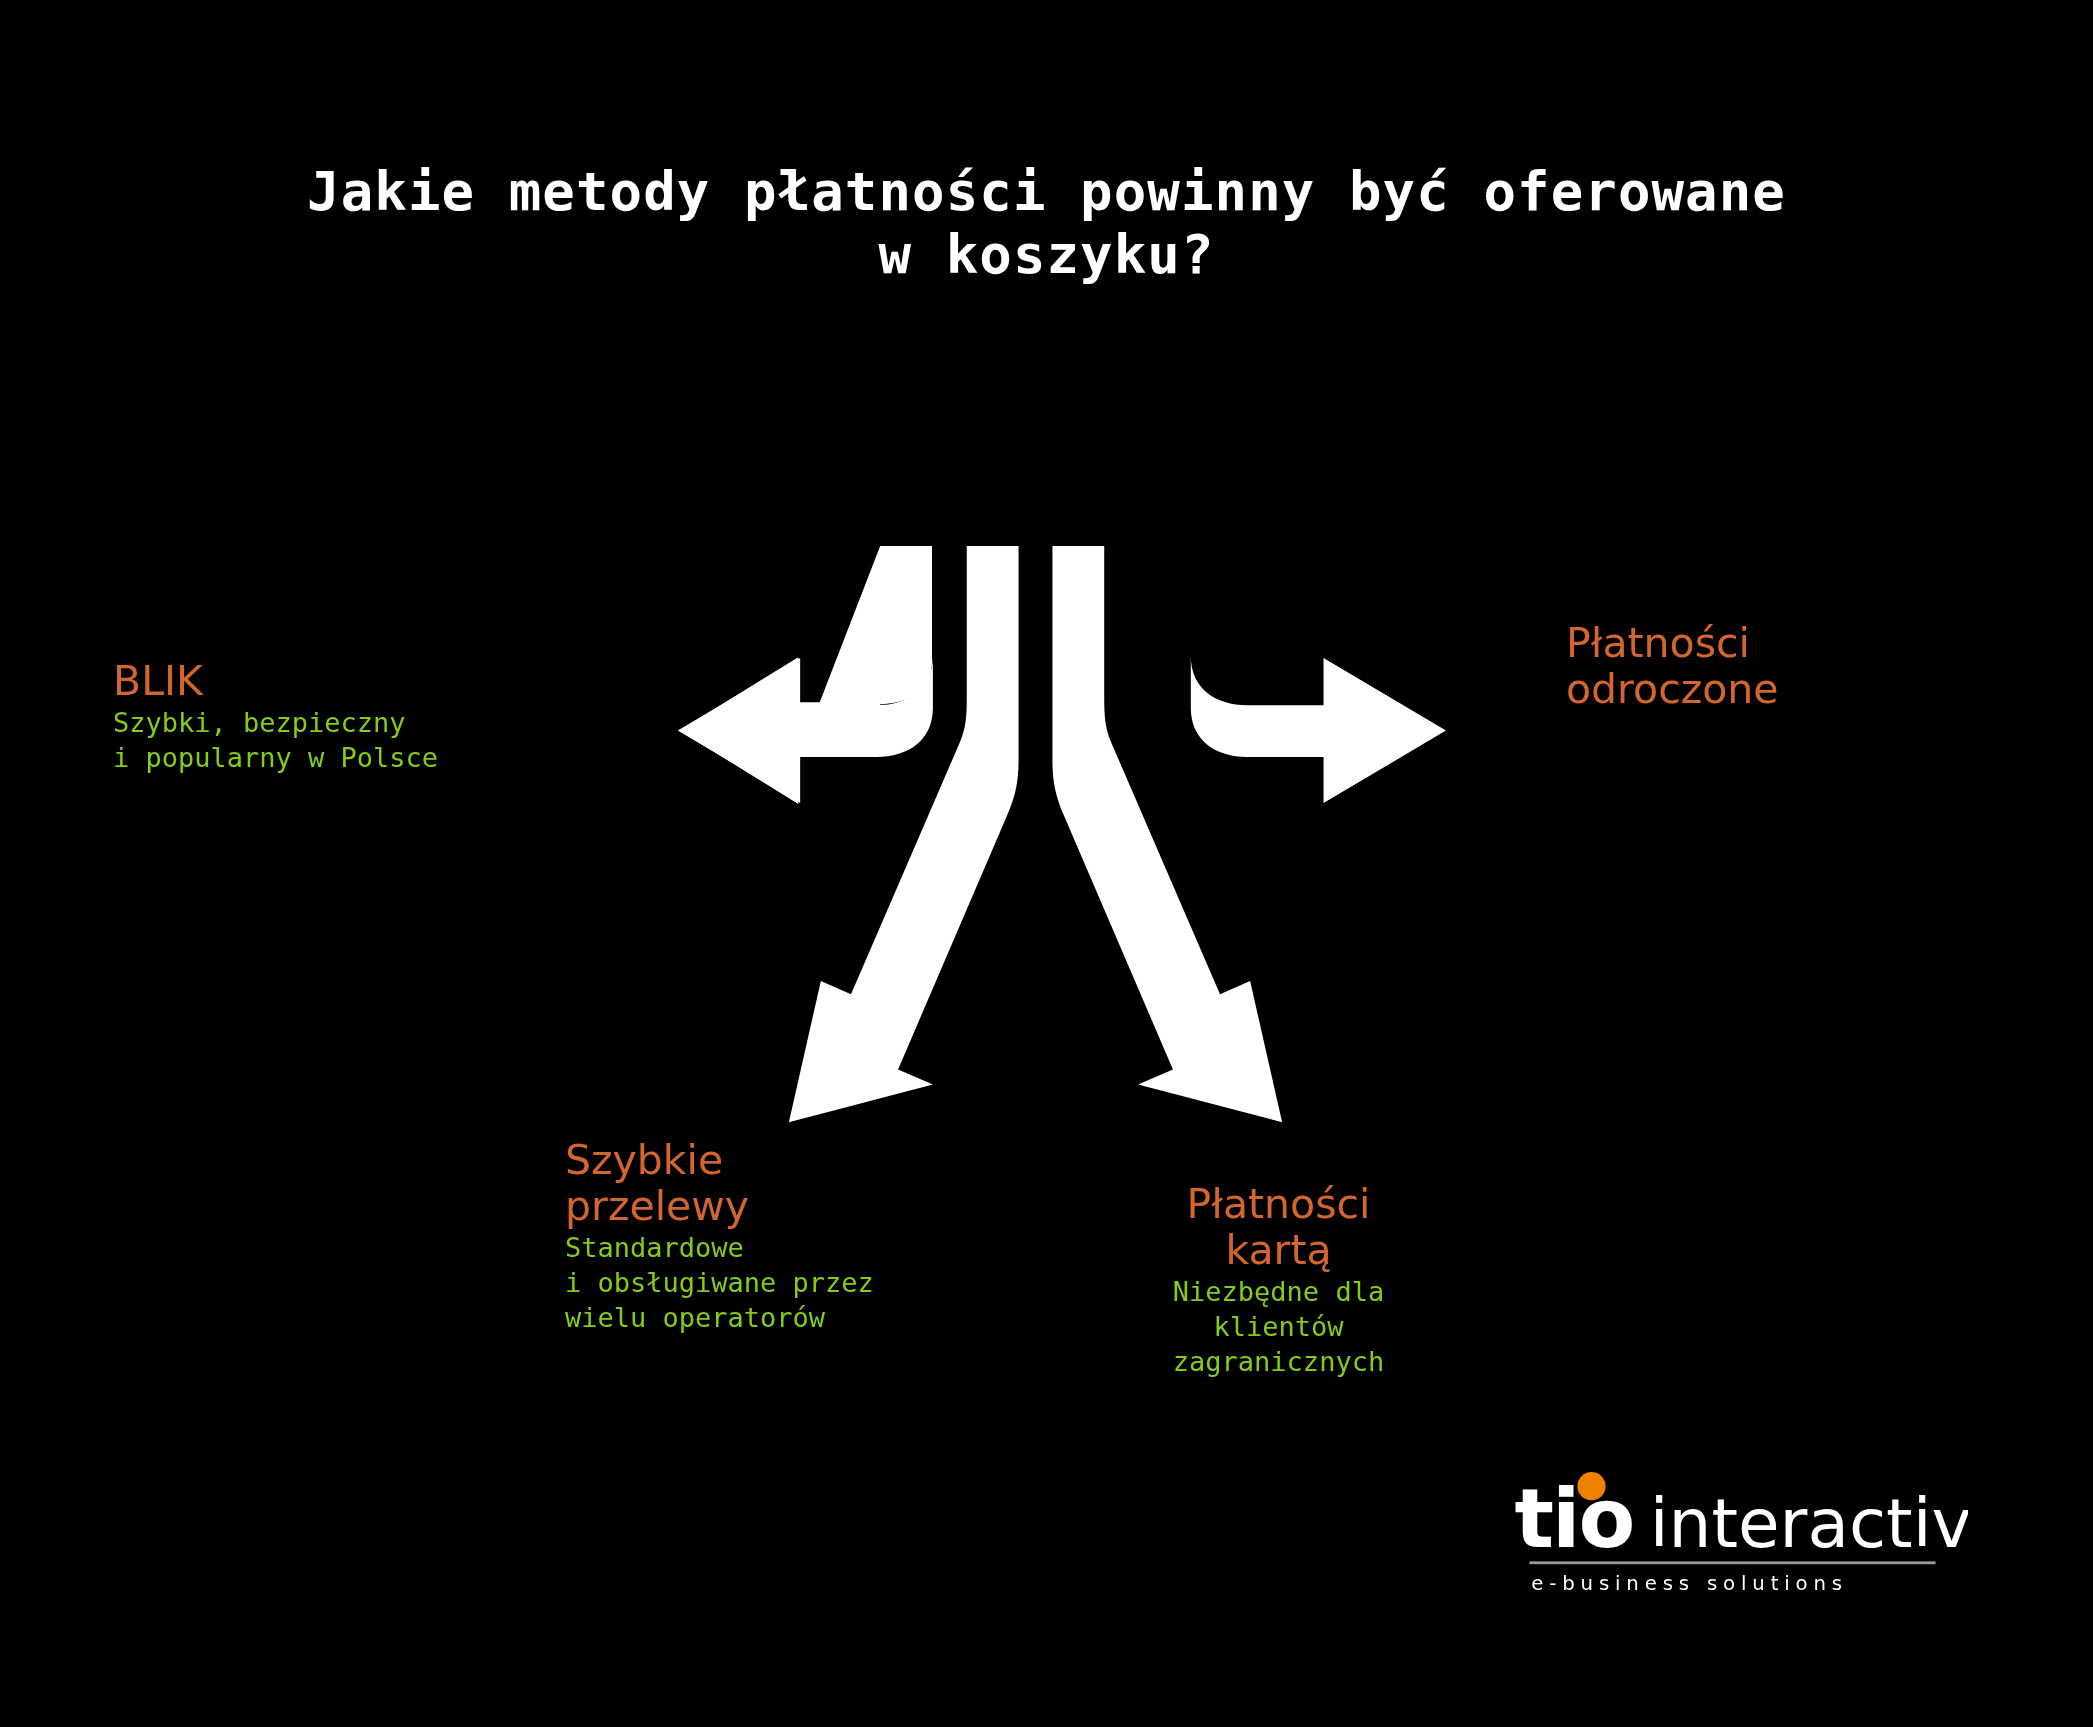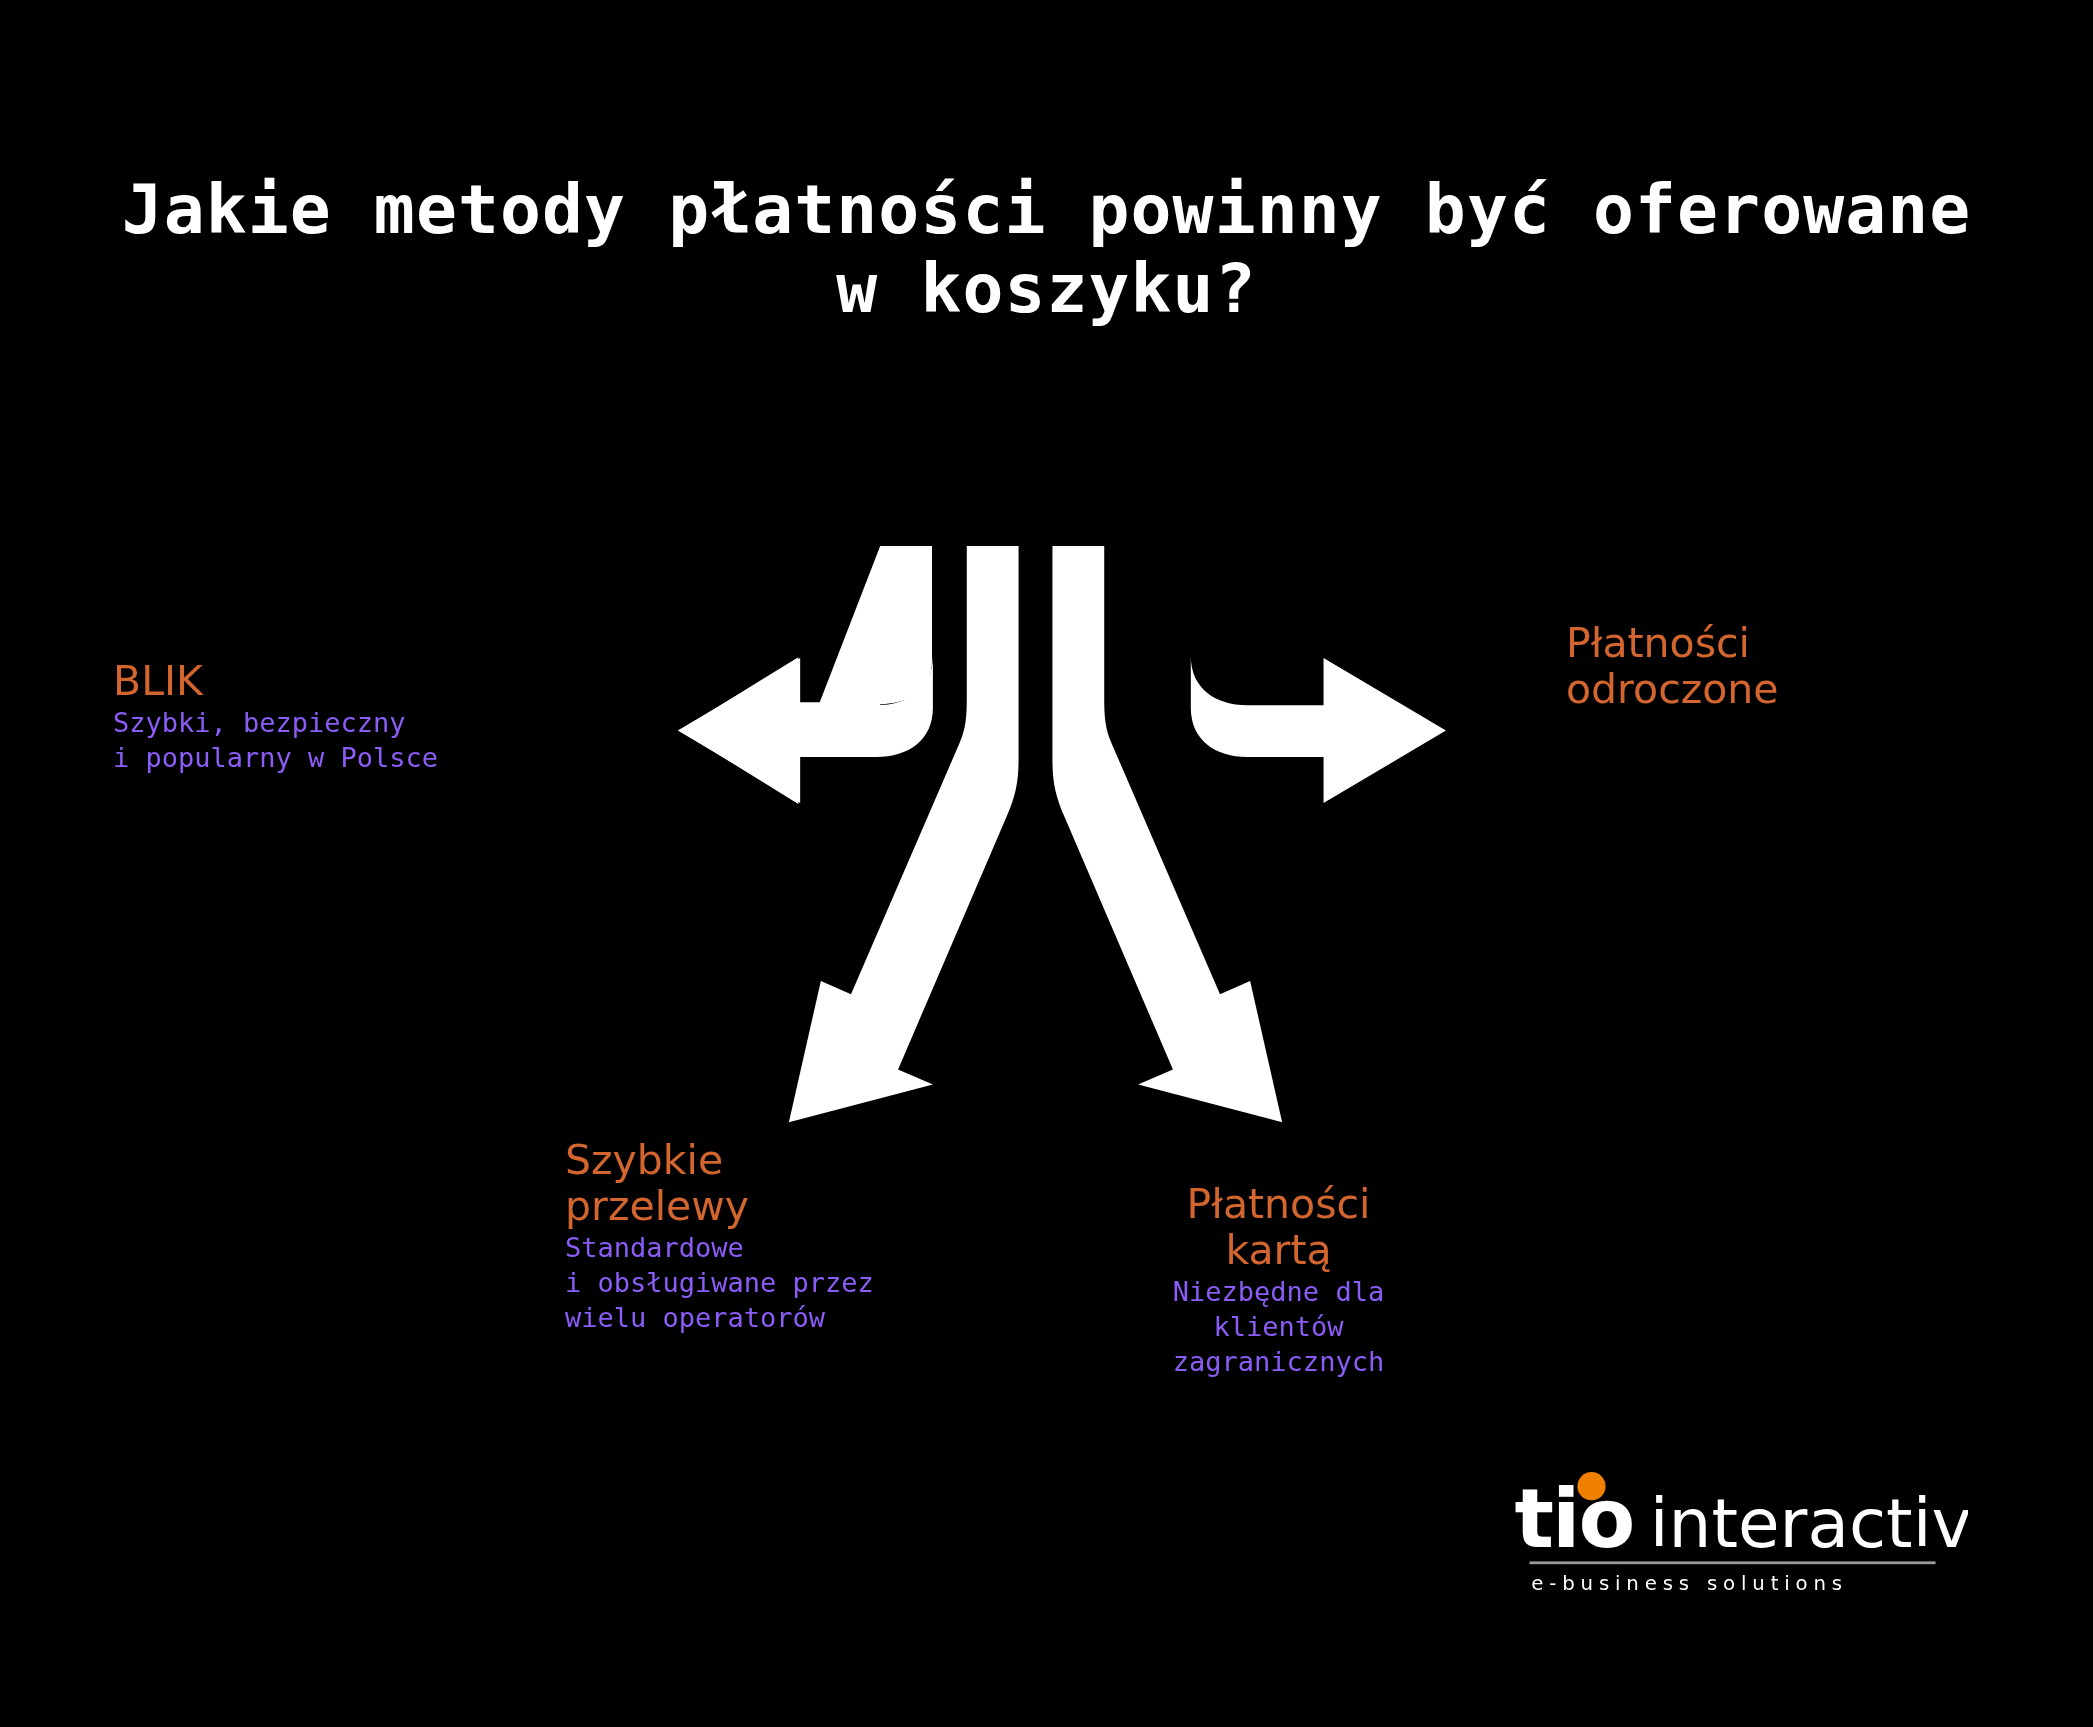--- a/index.html
+++ b/index.html
@@ -21,21 +21,21 @@
   
   .title {
     position: absolute;
     left: 0;
     top: 124px;
     width: 2093px;
     text-align: center;
     color: #ffffff;
     font-family: "DejaVu Sans Mono", "Liberation Mono", monospace;
     font-weight: bold;
-    font-size: 68px;
+    font-size: 54px;
     line-height: 1.17;
     letter-spacing: 1.1px;
     white-space: pre-line;
   }
 
   
   #arrow-svg {
     position: absolute;
     left: 546px;
     top: 546px;
@@ -49,21 +49,21 @@
   }
   .label-head {
     color: #d3652e;
     font-family: "DejaVu Sans", "Liberation Sans", sans-serif;
     font-size: 41px;
     line-height: 1.12;
     font-weight: 400;
     white-space: pre-line;
   }
   .label-sub {
-    color: #8b5cf6;
+    color: #84cc16;
     font-family: "DejaVu Sans Mono", "Liberation Mono", monospace;
     font-size: 27px;
     line-height: 1.30;
     font-weight: 400;
     white-space: pre-line;
   }
 
   
   #label-blik {
     left: 113px;

